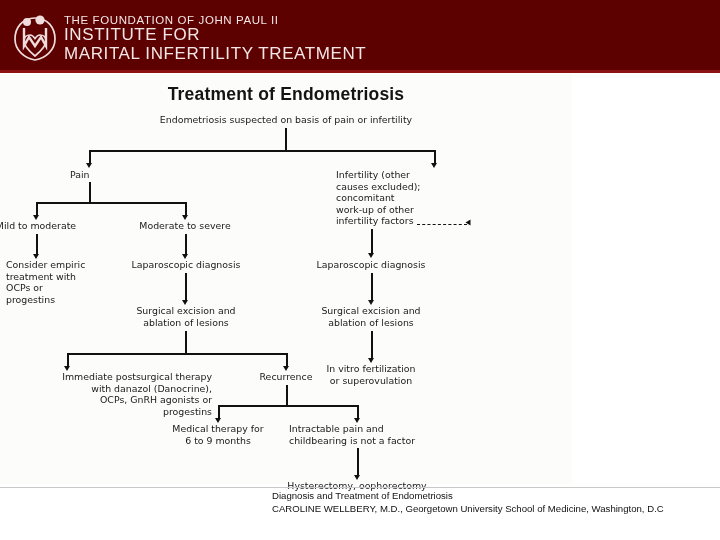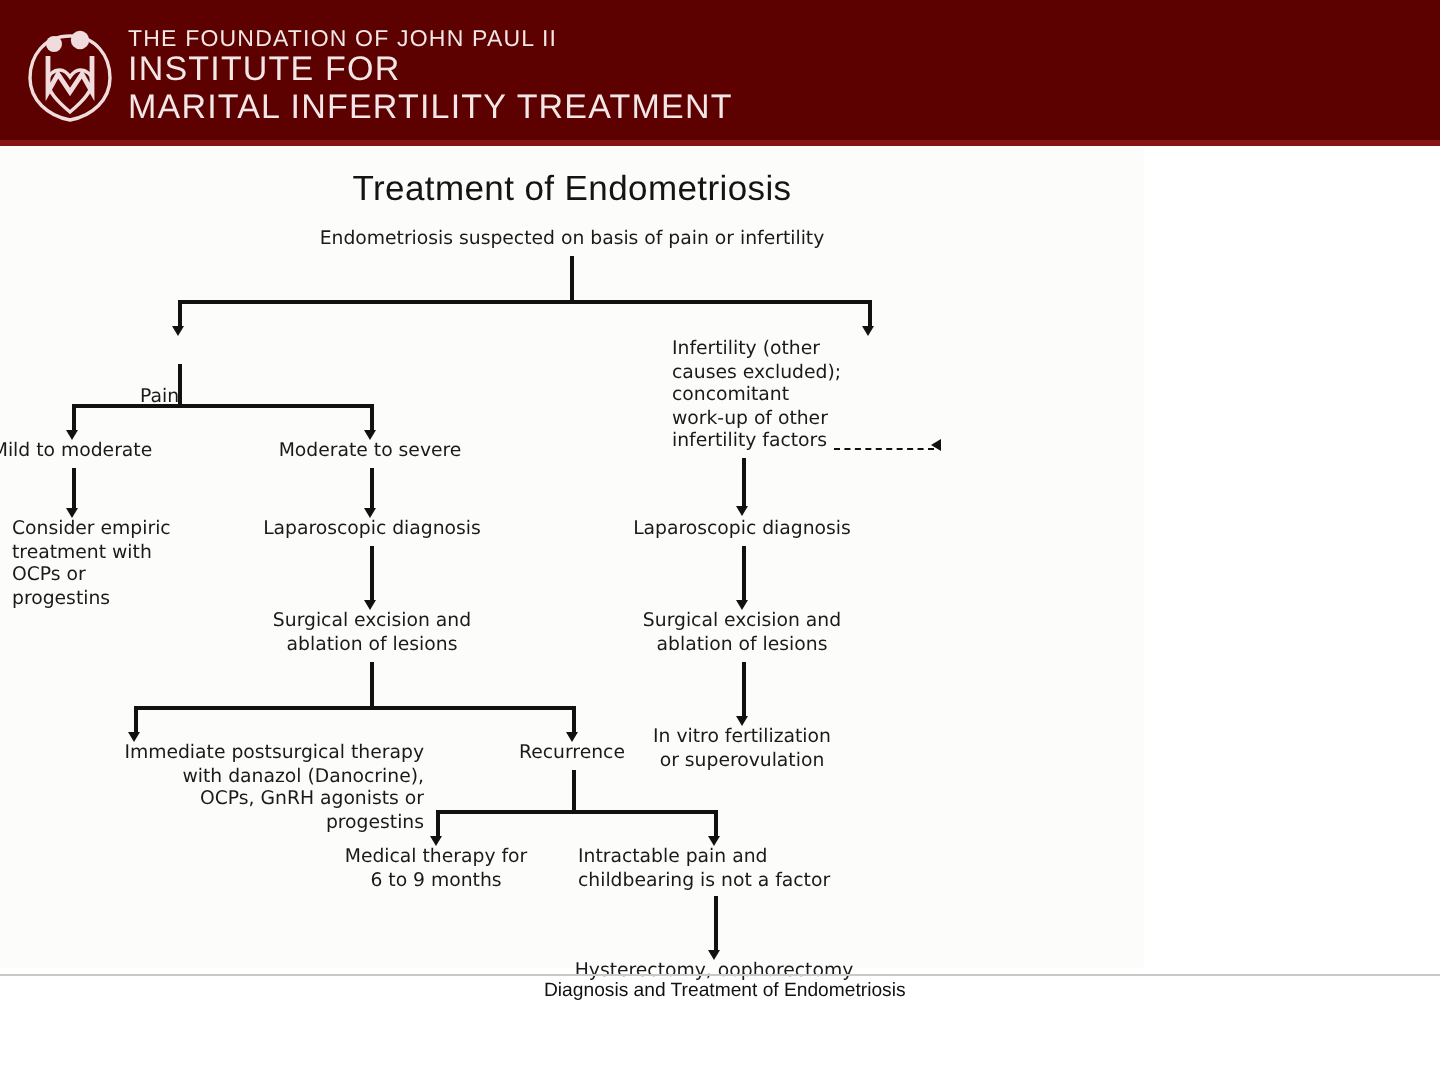--- a/index.html
+++ b/index.html
@@ -32,21 +32,21 @@
   .org-line2{font-size:17px;}
   .org-line3{font-size:17px;}
 
   
   .scan{
     position:absolute;left:0px;top:74px;width:572px;height:410px;
     background:#fcfcfb;
   }
   .fig-title{
     position:absolute;left:0;top:10px;width:572px;text-align:center;
-    font-size:17.5px;font-weight:normal;color:#141414;
+    font-size:17.5px;font-weight:bold;color:#141414;
     letter-spacing:0.2px;
   }
 
   
   .node{
     position:absolute;color:#1a1a1a;
     font-family:"DejaVu Sans", sans-serif;
     font-size:9.4px;line-height:11.6px;
     white-space:pre-line;
   }
@@ -109,21 +109,21 @@
 
     <div class="node c" style="left:86px;top:40px;width:400px;">Endometriosis suspected on basis of pain or infertility</div>
     <div class="vline" style="left:285px;top:54px;height:22px;"></div>
     <div class="hline" style="left:89px;top:76px;width:198px;"></div>
     <div class="hline" style="left:285px;top:76px;width:150px;"></div>
     <div class="vline" style="left:89px;top:76px;height:14px;"></div>
     <div class="arrow" style="left:86px;top:89px;"></div>
     <div class="vline" style="left:434px;top:76px;height:14px;"></div>
     <div class="arrow" style="left:431px;top:89px;"></div>
 
-    <div class="node l" style="left:70px;top:95px;width:70px;margin-top:24px;">Pain</div>
+    <div class="node l" style="left:70px;top:95px;width:70px;">Pain</div>
     <div class="vline" style="left:89px;top:108px;height:20px;"></div>
     <div class="hline" style="left:36px;top:128px;width:53px;"></div>
     <div class="hline" style="left:89px;top:128px;width:97px;"></div>
     <div class="vline" style="left:36px;top:128px;height:14px;"></div>
     <div class="arrow" style="left:33px;top:141px;"></div>
     <div class="vline" style="left:185px;top:128px;height:14px;"></div>
     <div class="arrow" style="left:182px;top:141px;"></div>
 
     <div class="node c" style="left:-14px;top:146px;width:100px;">Mild to moderate</div>
     <div class="node c" style="left:135px;top:146px;width:100px;">Moderate to severe</div>
@@ -196,15 +196,16 @@
 
     <div class="vline" style="left:357px;top:374px;height:28px;"></div>
     <div class="arrow" style="left:354px;top:401px;"></div>
     <div class="node c" style="left:272px;top:406px;width:170px;">Hysterectomy, oophorectomy</div>
 
   </div>
 
   <div class="rule"></div>
   <div class="caption">
     <div class="row">Diagnosis and Treatment of Endometriosis</div>
+    <div class="row">CAROLINE WELLBERY, M.D., Georgetown University School of Medicine, Washington, D.C</div>
   </div>
 
 </div>
 
 </body></html>

